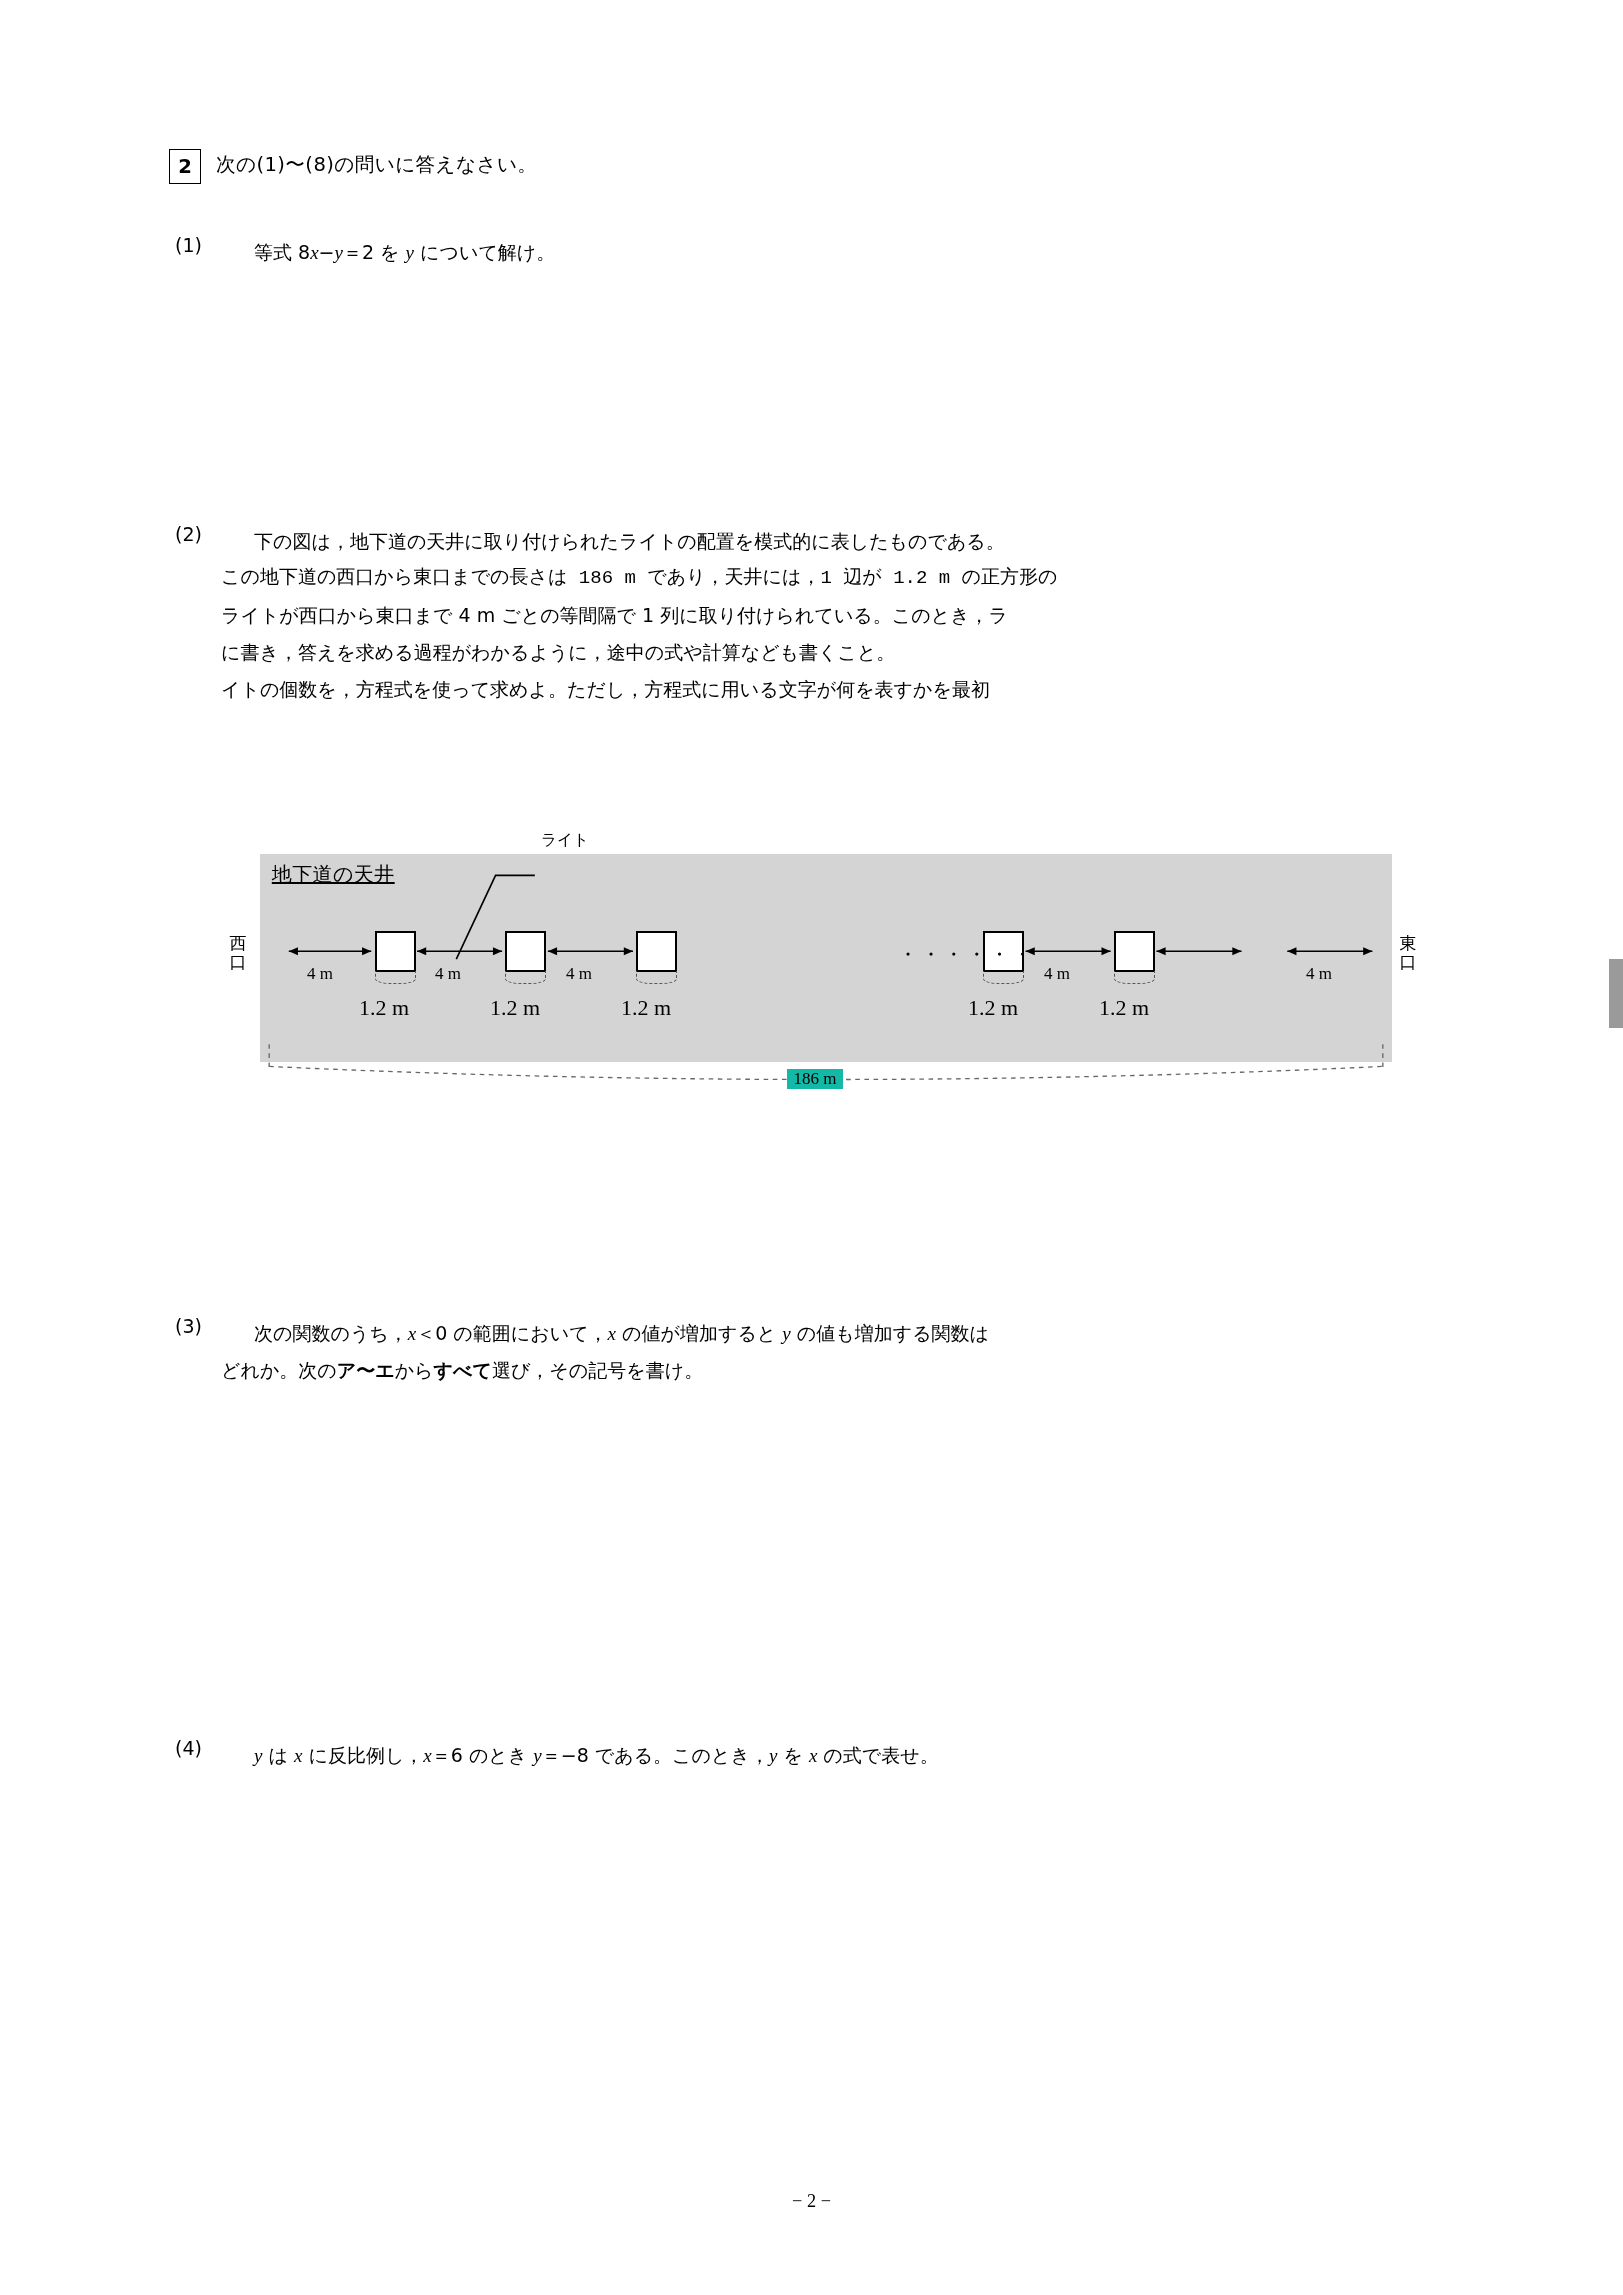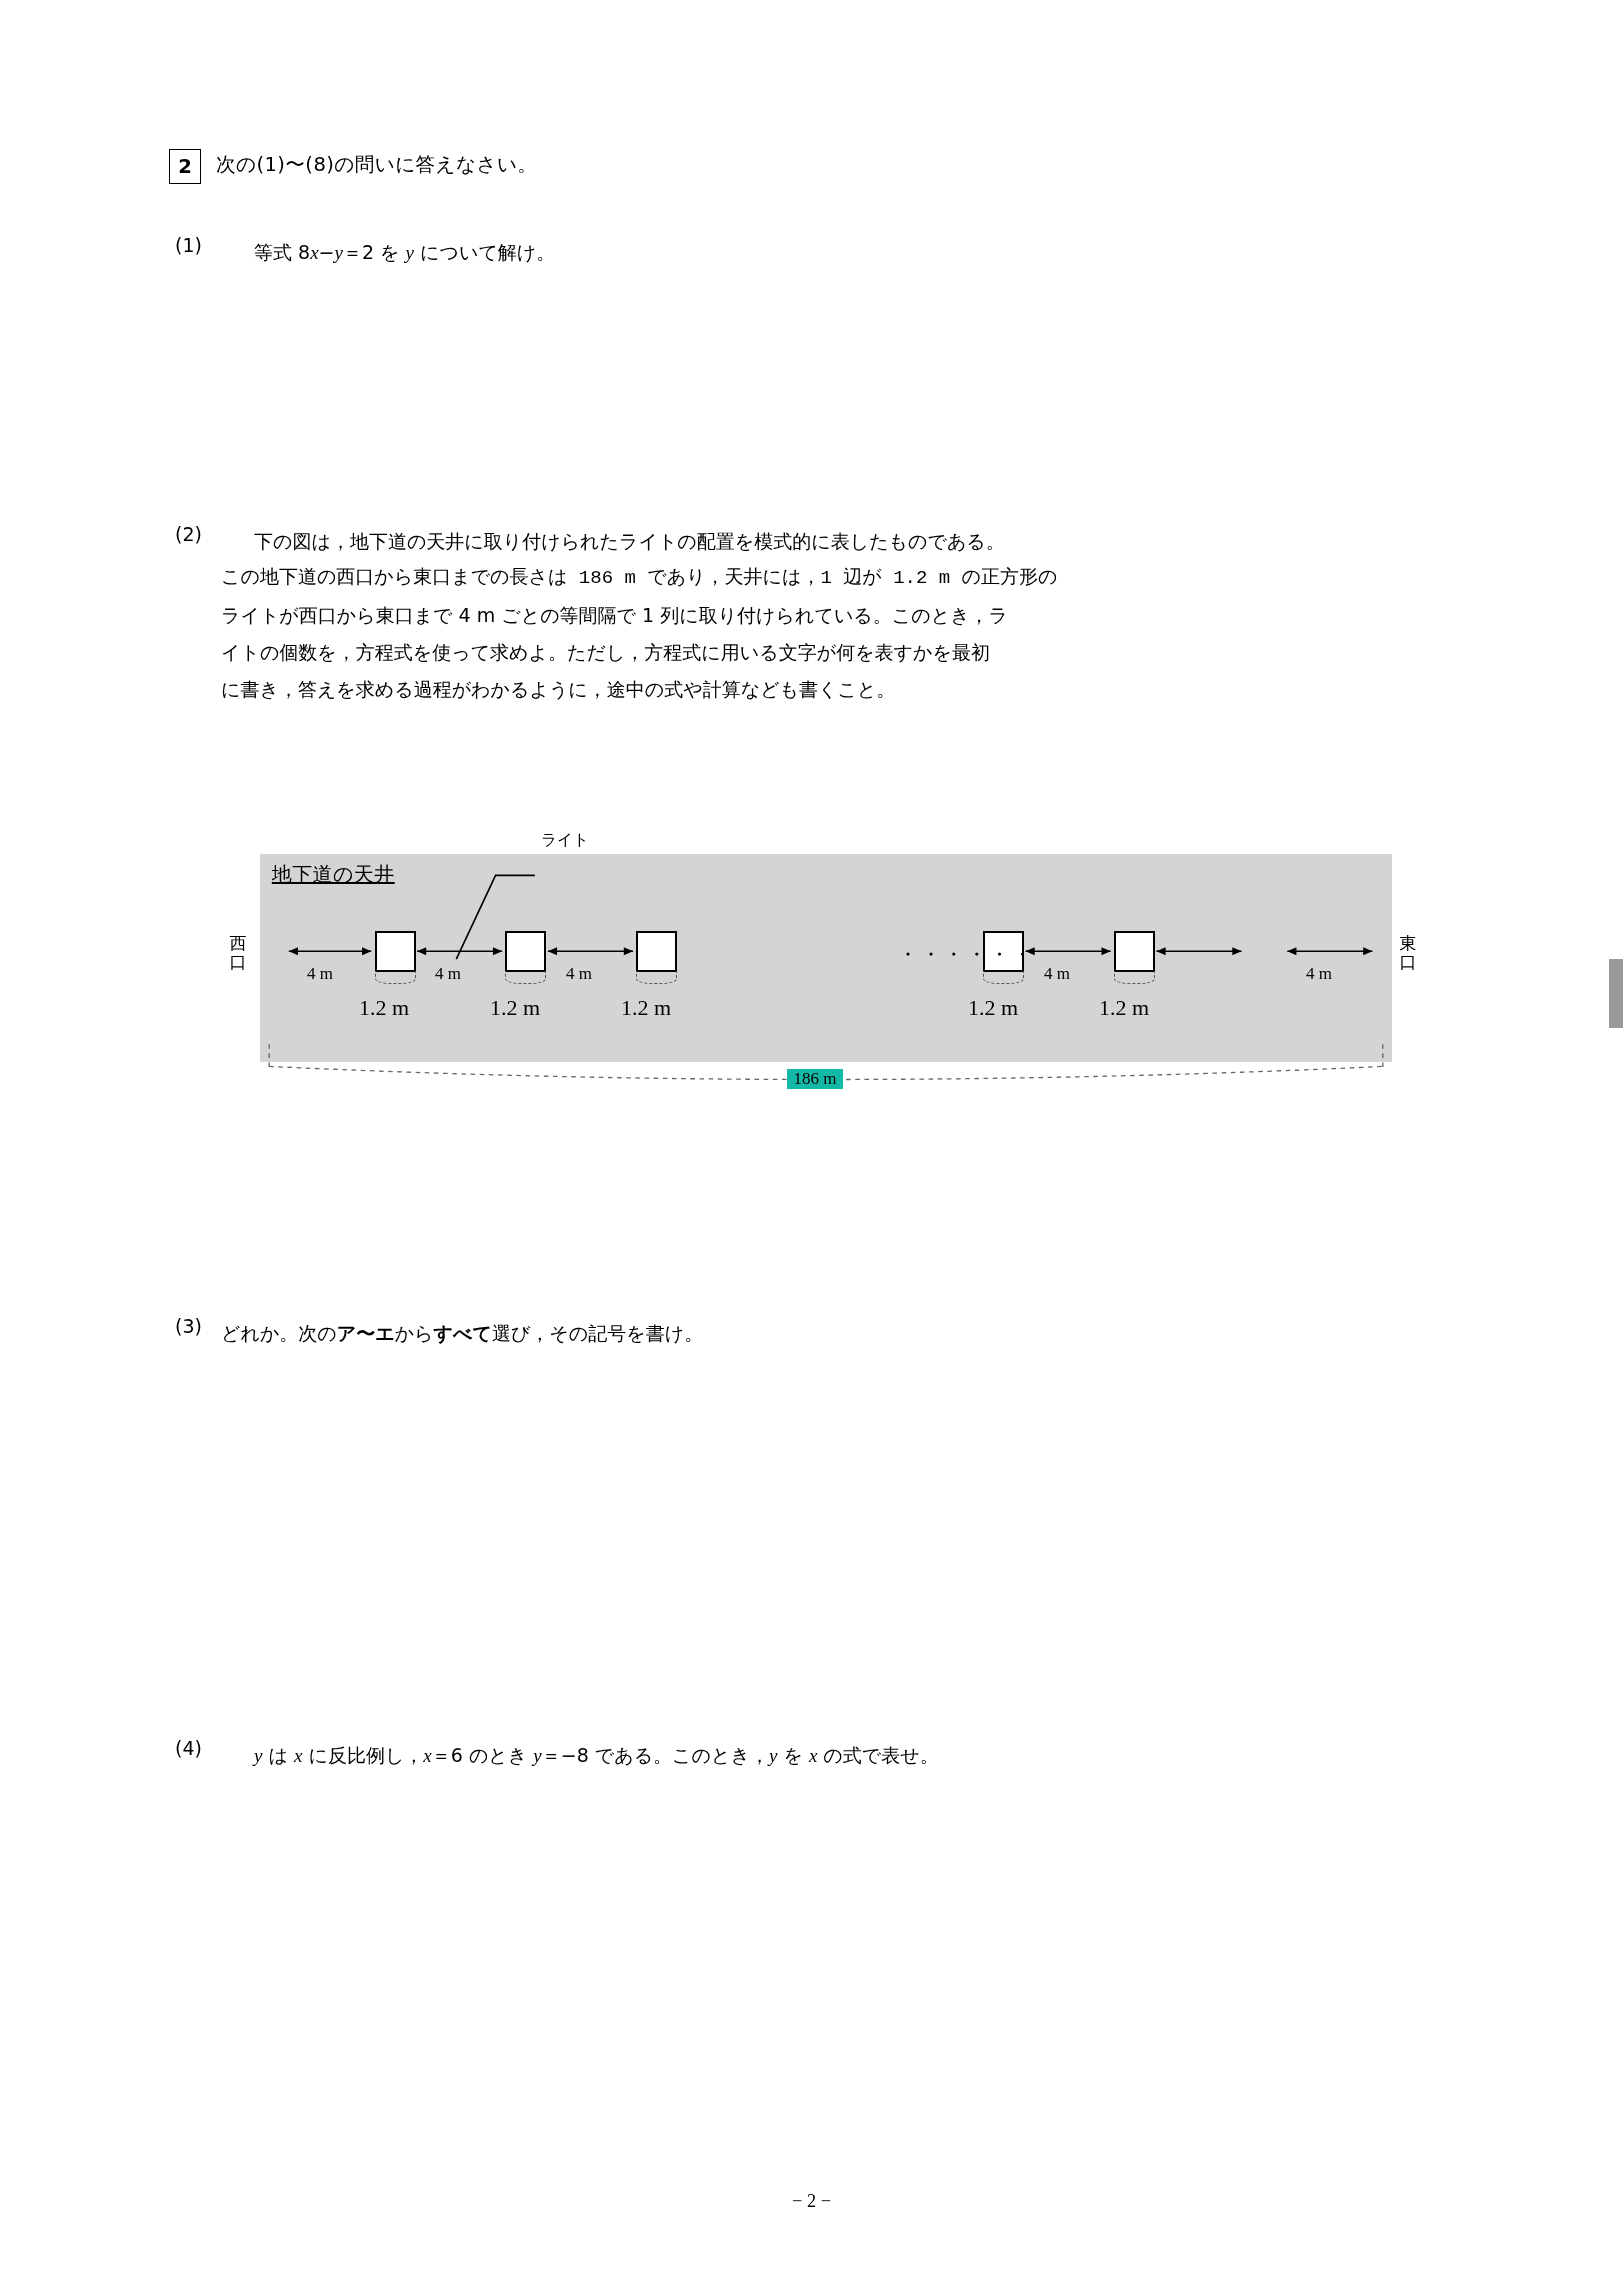--- a/index.html
+++ b/index.html
@@ -231,22 +231,22 @@
   <div class="q-label" style="left:175px; top:234px;">(1)</div>
   <div class="q-body" style="left:254px; top:234px; width:1047px;">
     <span>等式 8</span><span class="ital">x</span><span>−</span><span class="ital">y</span><span>＝2 を </span><span class="ital">y</span><span> について解け。</span>
   </div>
 
   <div class="q-label" style="left:175px; top:523px;">(2)</div>
   <div class="q-body" style="left:254px; top:523px; width:1230px;">
     <div>下の図は，地下道の天井に取り付けられたライトの配置を模式的に表したものである。</div>
     <div style="margin-left:-33px;font-family:Liberation Mono, monospace;">この地下道の西口から東口までの長さは 186 m であり，天井には，1 辺が 1.2 m の正方形の</div>
     <div style="margin-left:-33px;">ライトが西口から東口まで 4 m ごとの等間隔で 1 列に取り付けられている。このとき，ラ</div>
+    <div style="margin-left:-33px;">に書き，答えを求める過程がわかるように，途中の式や計算なども書くこと。</div>
     <div style="margin-left:-33px;">イトの個数を，方程式を使って求めよ。ただし，方程式に用いる文字が何を表すかを最初</div>
-    <div style="margin-left:-33px;">に書き，答えを求める過程がわかるように，途中の式や計算なども書くこと。</div>
   </div>
 
   <div class="figure">
 
     <div class="tunnel"></div>
     <div class="tunnel-label jp">地下道の天井</div>
 
     <svg style="position:absolute; left:0; top:0;" width="1132" height="275" viewBox="0 0 1730 420">
       <polyline points="300,188 360,60 420,60" fill="none" stroke="#000" stroke-width="2.5"></polyline>
 
@@ -307,20 +307,23 @@
     <div class="dots">・・・・・・</div>
 
     <div class="total-label">186 m</div>
 
     <div class="side-label" style="left:-33px; top:98px;">西口</div>
     <div class="side-label" style="left:1137px; top:98px;">東口</div>
   </div>
 
   <div class="q-label" style="left:175px; top:1315px;">(3)</div>
   <div class="q-body" style="left:254px; top:1315px; width:1230px;">
+    <div>
+      <span>次の関数のうち，</span><span class="ital">x</span><span>＜0 の範囲において，</span><span class="ital">x</span><span> の値が増加すると </span><span class="ital">y</span><span> の値も増加する関数は</span>
+    </div>
     <div style="margin-left:-33px;">
       <span>どれか。次の</span><b>ア〜エ</b><span>から</span><b>すべて</b><span>選び，その記号を書け。</span>
     </div>
   </div>
 
 
   <div class="q-label" style="left:175px; top:1737px;">(4)</div>
   <div class="q-body" style="left:254px; top:1737px; width:1230px;">
     <span class="ital">y</span><span> は </span><span class="ital">x</span><span> に反比例し，</span><span class="ital">x</span><span>＝6 のとき </span><span class="ital">y</span><span>＝−8 である。このとき，</span><span class="ital">y</span><span> を </span><span class="ital">x</span><span> の式で表せ。</span>
   </div>

